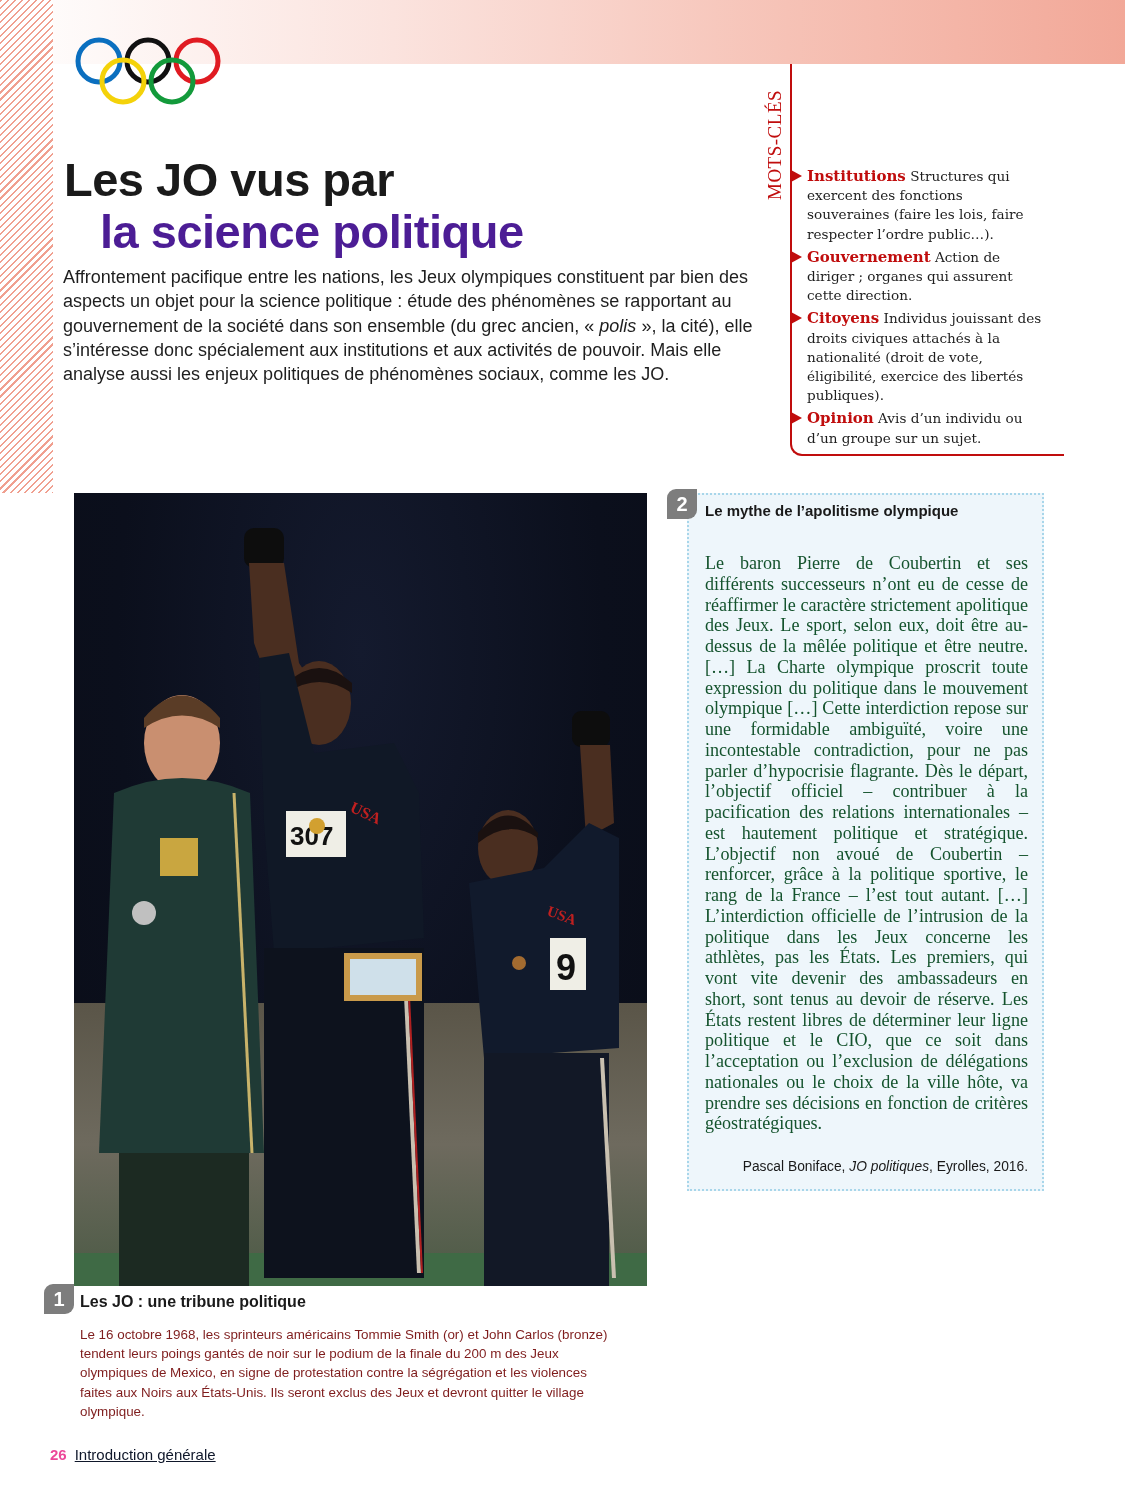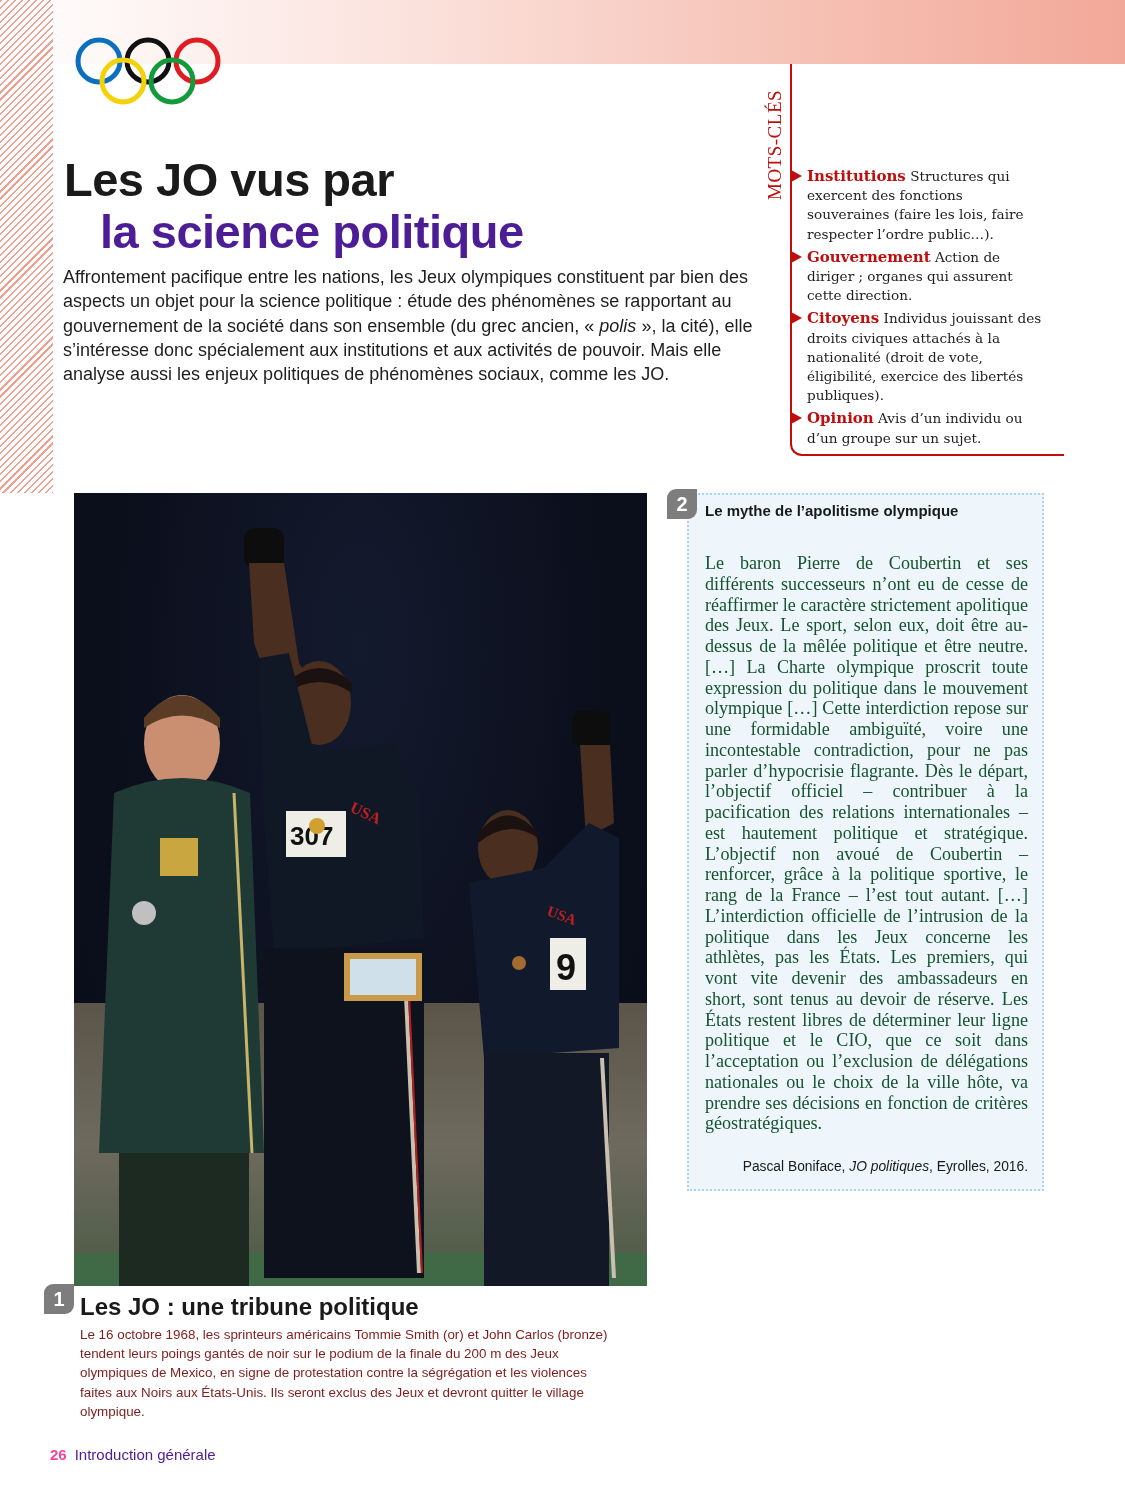--- a/index.html
+++ b/index.html
@@ -50,40 +50,40 @@
     position: absolute; left: 74px; top: 493px; width: 573px; height: 793px; overflow: hidden;
     background: radial-gradient(ellipse at 50% 20%, #141a2e 0%, #0b0f1c 60%, #0a0d18 100%);
   }
   .photo svg { position: absolute; left: 0; top: 0; }
 
   .badge {
     position: absolute; width: 30px; height: 30px; background: #7d7d7d; color: #ffffff;
     font-weight: bold; font-size: 20px; line-height: 30px; text-align: center;
     border-radius: 9px 0 9px 0;
   }
-  .doc1-title { position: absolute; left: 80px; top: 1293px; font-weight: bold; font-size: 24px; color: #1a1a1a; margin: 0; }
+  .doc1-title { position: absolute; left: 80px; top: 1293px; font-weight: bold; font-size: 16px; color: #1a1a1a; margin: 0; }
   .doc1-caption { position: absolute; left: 80px; top: 1325px; width: 540px; font-size: 13.4px; line-height: 19.2px; color: #7f1d1d; }
 
   
   .doc2-box {
     position: absolute; left: 687px; top: 493px; width: 357px; height: 698px;
     background: #eef6fb; border: 2px dotted #a8d6ea; box-sizing: border-box;
   }
   .doc2-title { position: absolute; left: 705px; top: 500px; width: 330px; font-weight: bold; font-size: 15px; line-height: 22px; color: #1a1a1a; margin: 0; }
   .doc2-text {
     position: absolute; left: 705px; top: 553px; width: 323px;
     font-family: "Liberation Serif", serif; font-size: 18.1px; line-height: 20.75px;
     text-align: justify; color: #14532d; hyphens: auto;
   }
   .doc2-source { position: absolute; left: 705px; top: 1159px; width: 323px; text-align: right; font-size: 13.8px; color: #1a1a1a; }
   .doc2-source em { font-style: italic; }
 
   .footer { position: absolute; left: 50px; top: 1446px; font-size: 15px; }
   .footer .num { color: #ec4899; font-weight: bold; margin-right: 8px; }
-  .footer .sec { color: #4c1d95; }
+  .footer .sec { color: #0f172a; text-decoration: underline; }
 </style>
 </head>
 <body>
 
 <div class="top-band"></div>
 <div class="hatch"></div>
 
 <svg class="rings" viewBox="0 0 152 72" width="152" height="72">
   <circle cx="27" cy="27" r="21" fill="none" stroke="#0b6fbf" stroke-width="5"></circle>
   <circle cx="76" cy="27" r="21" fill="none" stroke="#111111" stroke-width="5"></circle>

